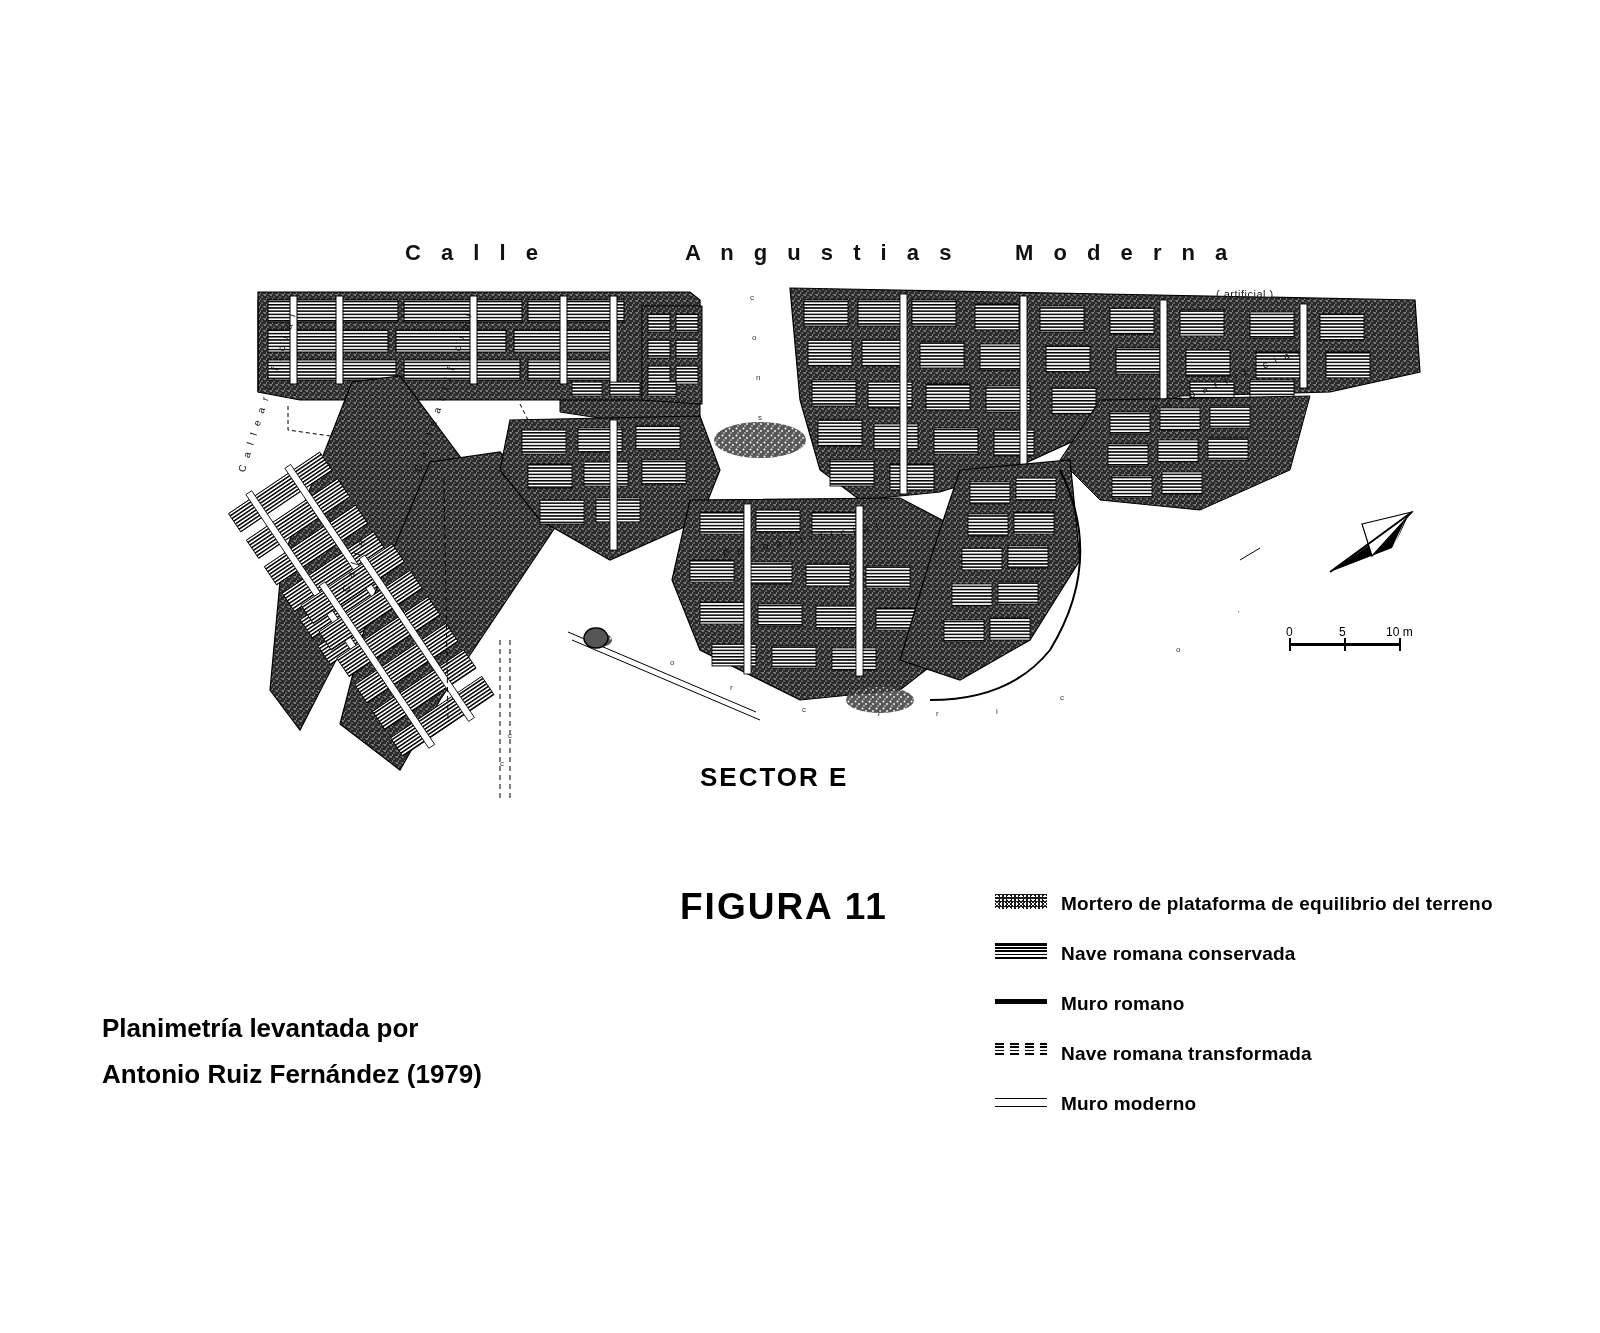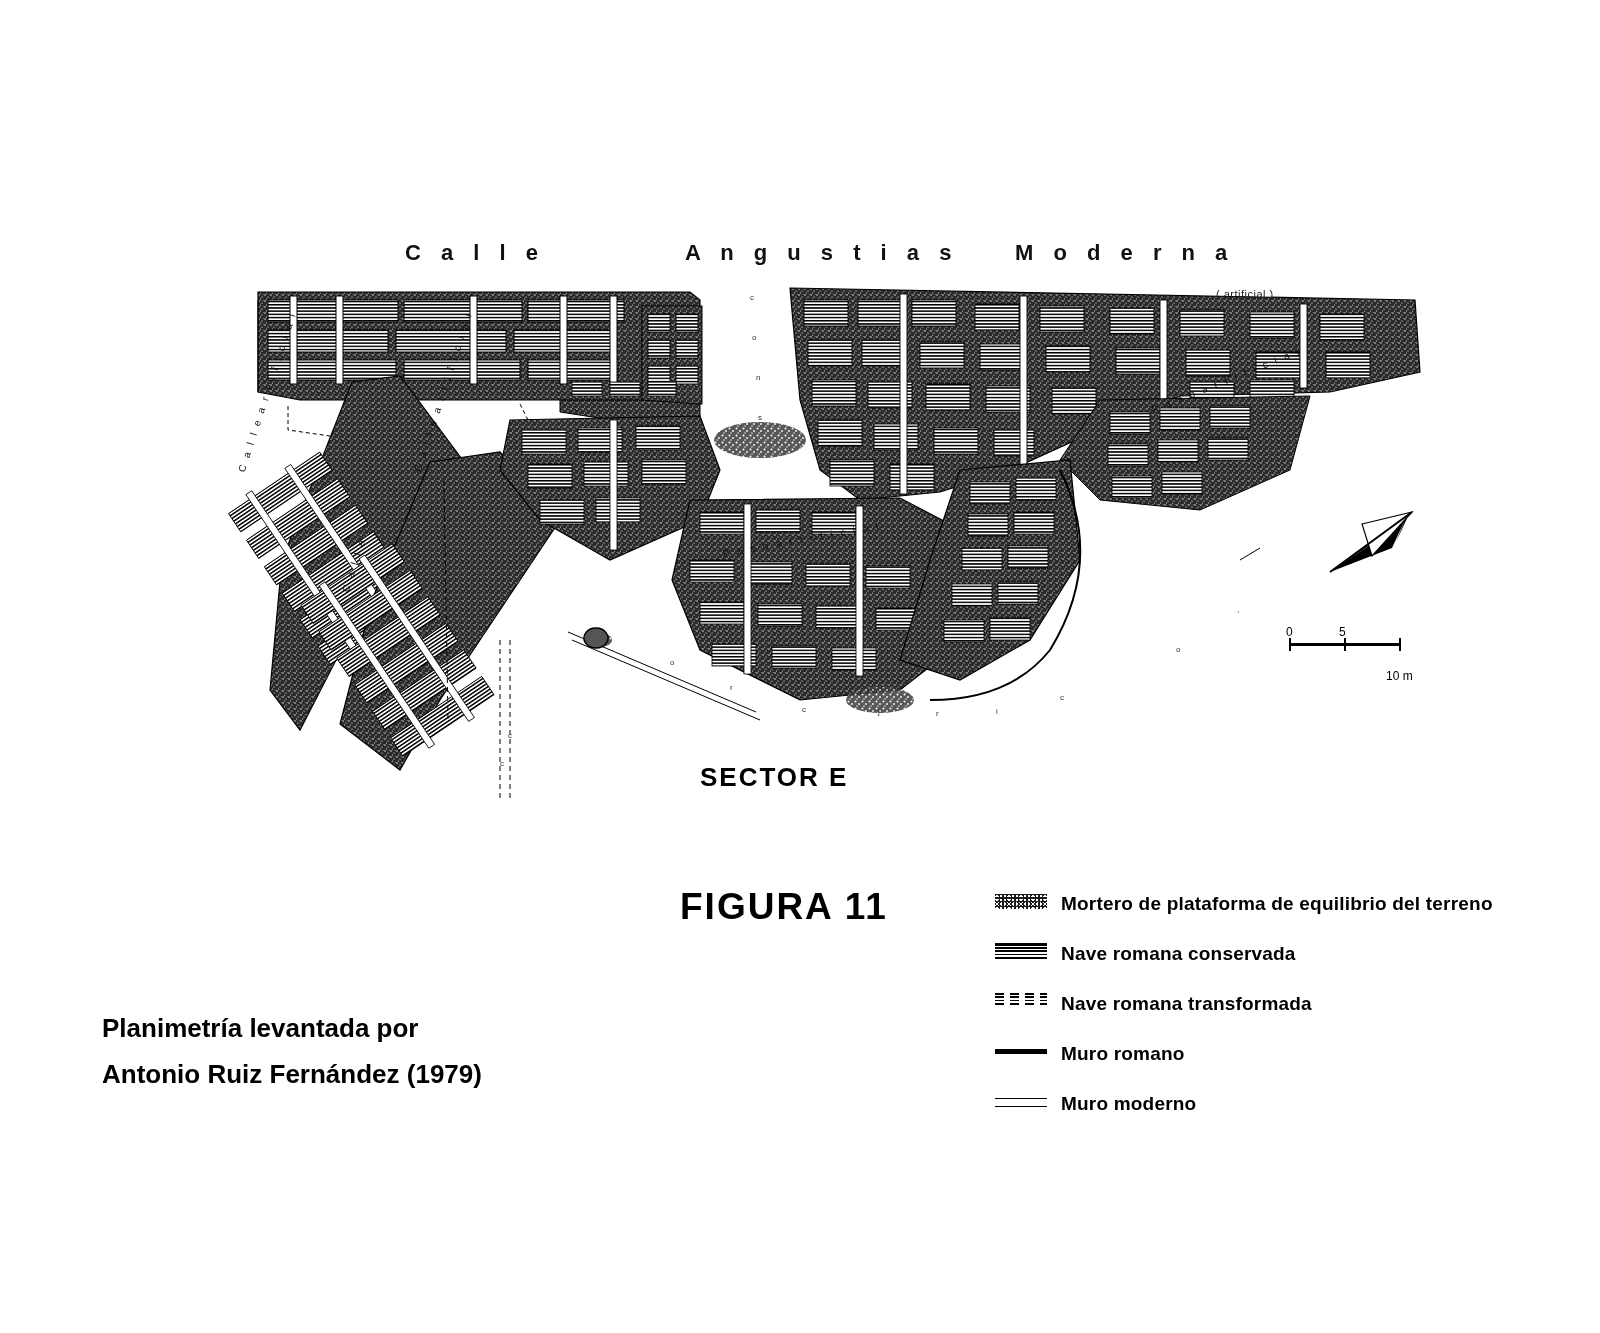--- a/index.html
+++ b/index.html
@@ -104,21 +104,21 @@
   #scale-bar .tick.t1 { left: 59px; }
   #scale-bar .tick.t2 { left: 114px; }
   #scale-bar .num {
     position: absolute;
     top: 0;
     font-size: 12px;
     color: #000;
   }
   #scale-bar .num.n0 { left: 1px; }
   #scale-bar .num.n1 { left: 54px; }
-  #scale-bar .num.n2 { left: 101px; margin-top: 44px; }
+  #scale-bar .num.n2 { left: 101px; }
 
   
   #sector-title {
     position: absolute;
     left: 700px; top: 762px;
     font-size: 26px;
     font-weight: bold;
     letter-spacing: 2px;
     text-align: right;
   }
@@ -518,24 +518,24 @@
 <div id="legend">
   <div class="legend-row">
     <div class="legend-swatch sw-mortero"></div>
     <div class="legend-text">Mortero de plataforma de equilibrio del terreno</div>
   </div>
   <div class="legend-row">
     <div class="legend-swatch sw-nave"></div>
     <div class="legend-text">Nave romana conservada</div>
   </div>
   <div class="legend-row">
+    <div class="legend-swatch sw-muro-romano"></div>
+    <div class="legend-text">Muro romano</div>
+  </div>
+  <div class="legend-row">
     <div class="legend-swatch sw-nave-transf"></div>
     <div class="legend-text">Nave romana transformada</div>
-  </div>
-  <div class="legend-row">
-    <div class="legend-swatch sw-muro-romano"></div>
-    <div class="legend-text">Muro romano</div>
   </div>
   <div class="legend-row">
     <div class="legend-swatch sw-muro-moderno"></div>
     <div class="legend-text">Muro moderno</div>
   </div>
 </div>
 
 </body></html>

